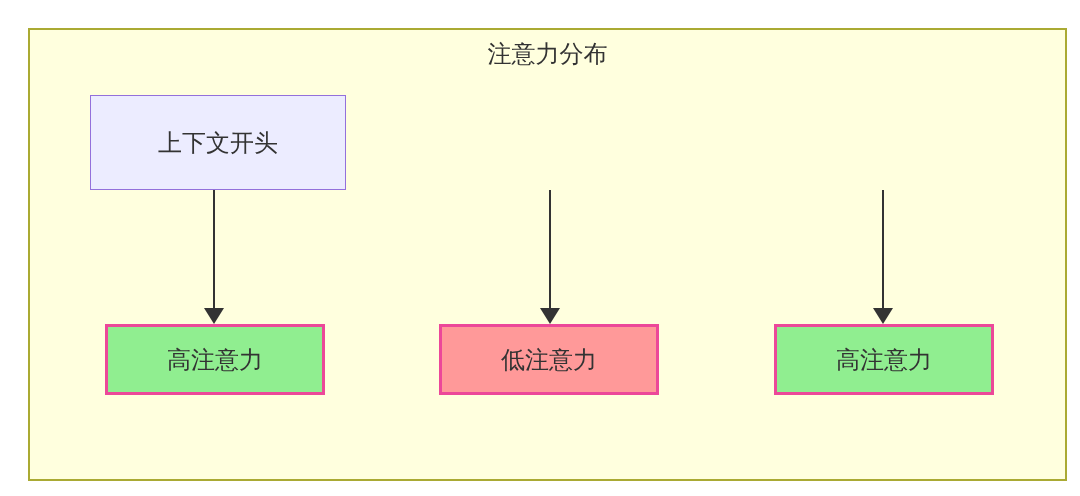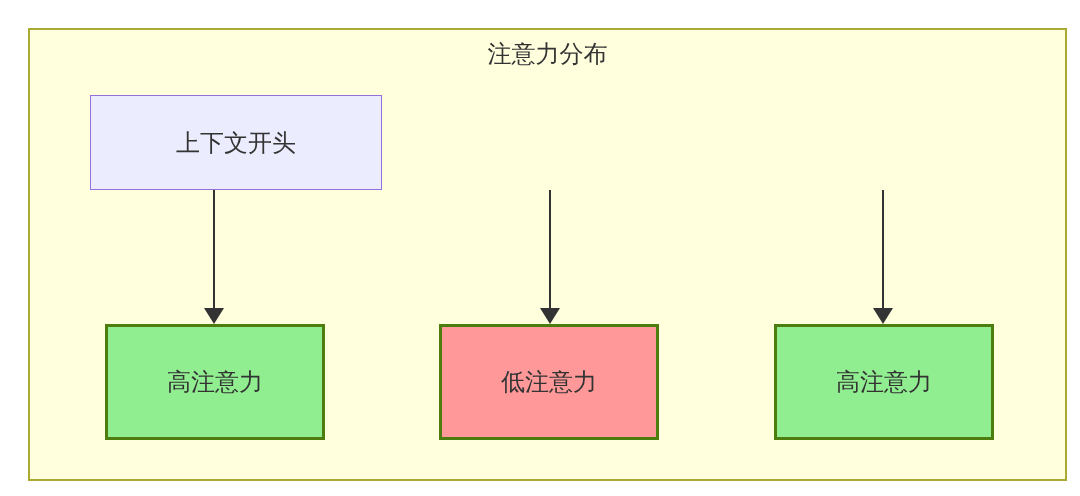--- a/index.html
+++ b/index.html
@@ -41,34 +41,34 @@
     box-sizing: border-box;
     display: flex;
     align-items: center;
     justify-content: center;
     font-size: 24px;
     color: #333333;
     text-align: center;
   }
   .source-node {
     top: 65px;
-    width: 292px;
+    width: 256px;
     height: 95px;
     background: #ececff;
     border: 1.5px solid #9370db;
     font-family: Liberation Serif, serif;
   }
   .source-1 { left: 60px; }
   .source-2 { left: 396px; }
   .source-3 { left: 729px; }
   .target-node {
     top: 294px;
     width: 220px;
-    height: 116px;
-    border: 3px solid #4d7c0f;
+    height: 71px;
+    border: 3px solid #ec4899;
     font-family: Liberation Serif, serif;
   }
   .target-1 { left: 75px; }
   .target-2 { left: 409px; }
   .target-3 { left: 744px; }
   .attention-high { background: #90ee90; }
   .attention-low  { background: #ff9999; }
   .arrow {
     position: absolute;
     top: 160px;

